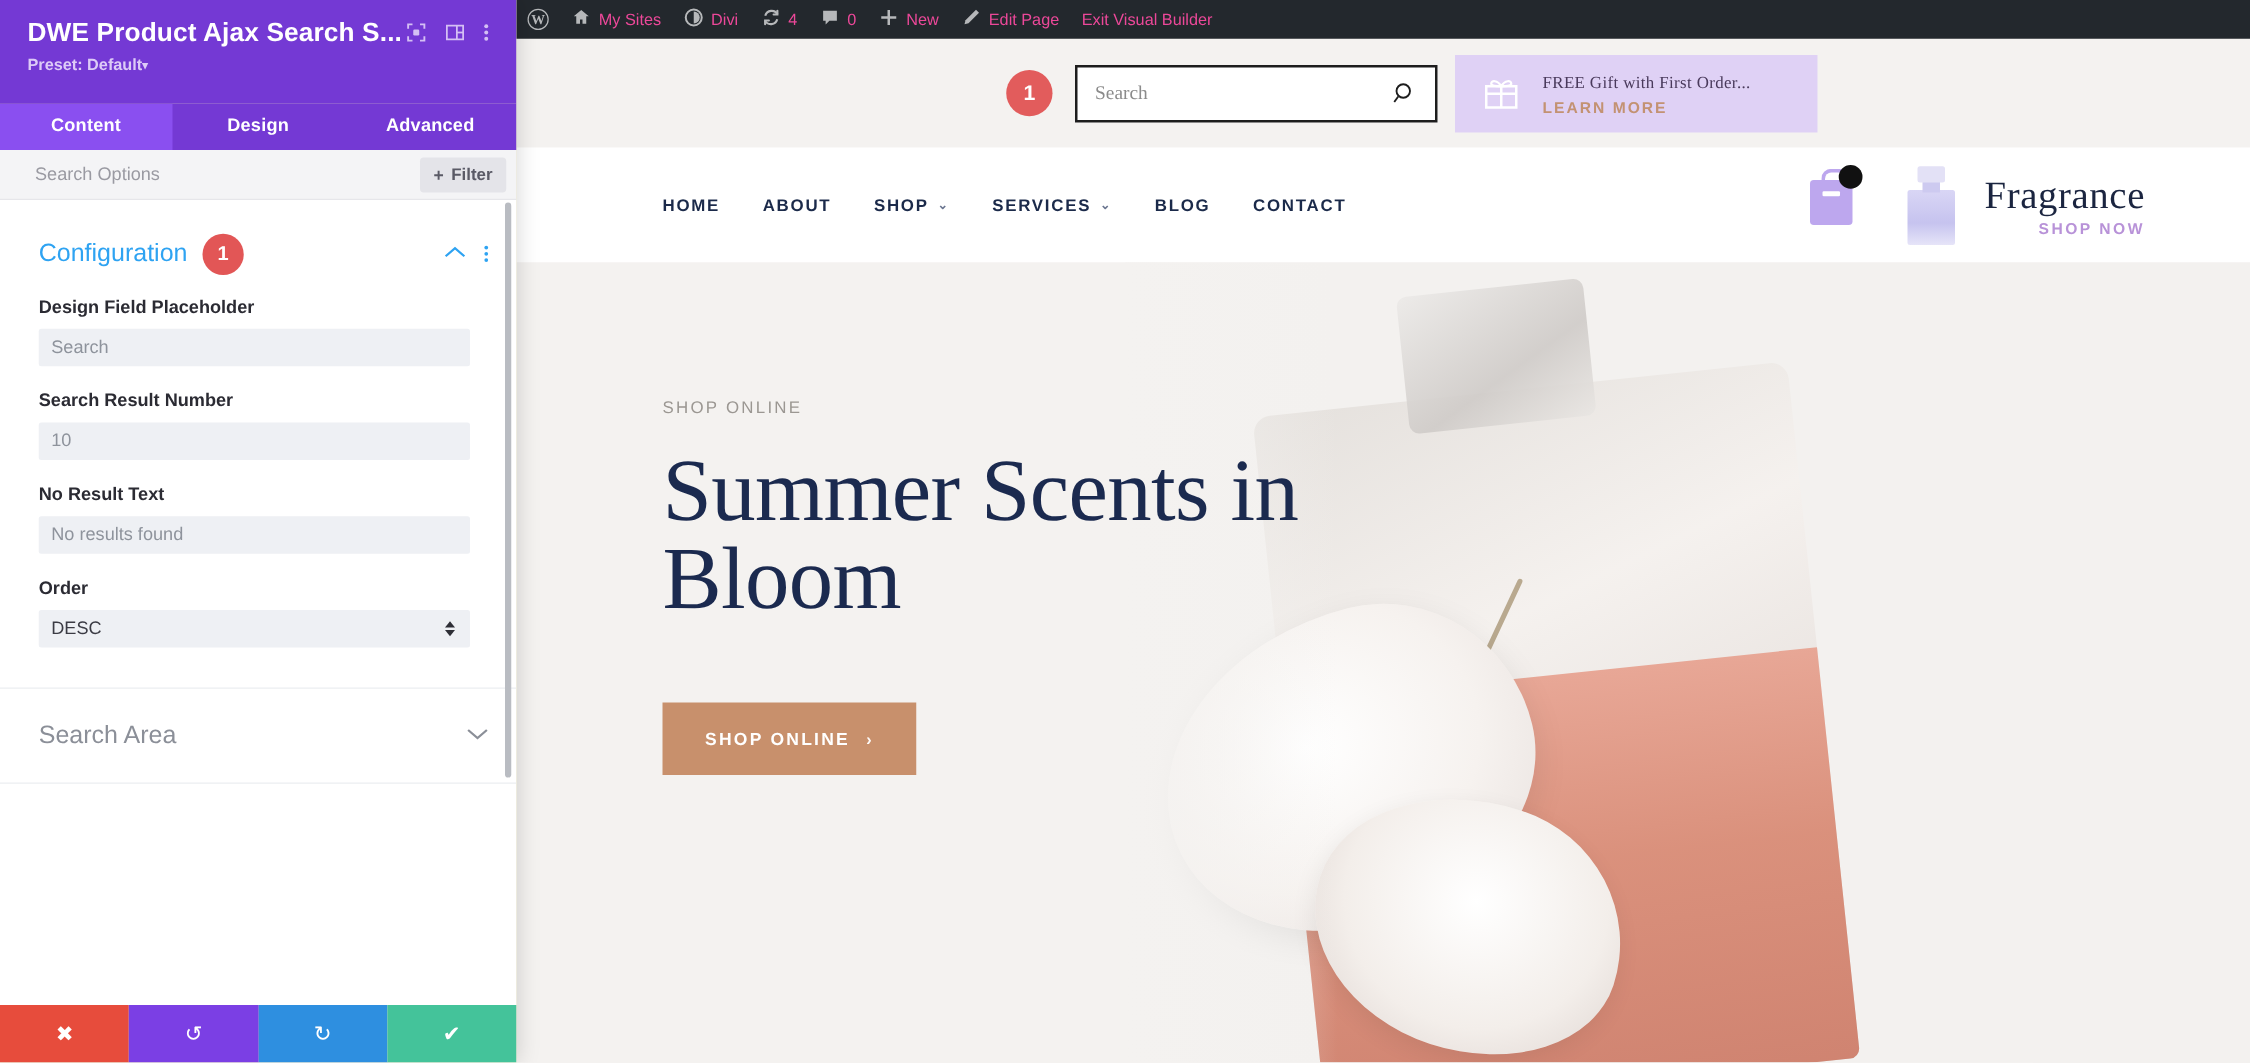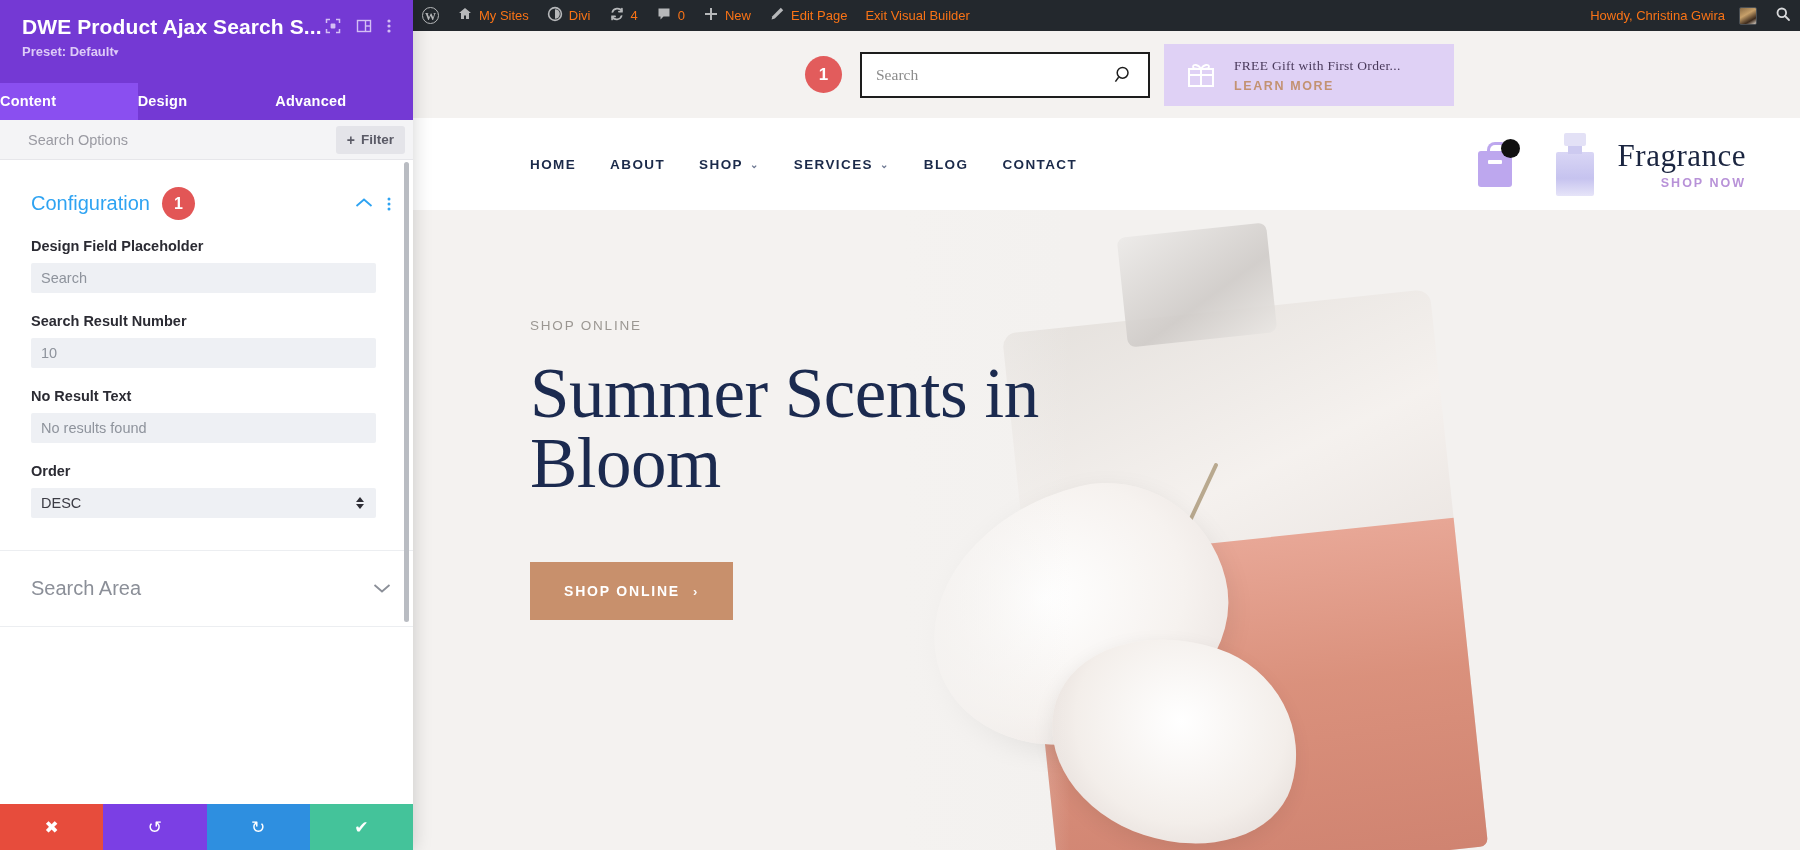--- a/index.html
+++ b/index.html
@@ -35,21 +35,21 @@
   }
   .sp-header-icons { display: flex; align-items: center; gap: 15px; padding-top: 4px; }
   .sp-hicon { color: #e2d4f7; opacity: .92; cursor: pointer; display:flex; align-items:center;}
   .sp-preset {
     color: #ddcbf7; font-size: 13px; font-weight: 700; margin-top: 4px; cursor: pointer;
   }
   .sp-preset .caret { font-size: 9px; position: relative; top: -1px; }
 
   .sp-tabs { display: flex; background: #7439d4; height: 37px; }
   .sp-tab {
-    flex: 1; text-align: left; color: #fff; font-size: 14.5px; font-weight: 700;
+    flex: 1; text-align: center; color: #fff; font-size: 14.5px; font-weight: 700;
     line-height: 37px; cursor: pointer; letter-spacing: .2px;
   }
   .sp-tab.active { background: #8a4ff0; }
 
   .sp-searchrow {
     height: 40px; background: #f4f4f6; border-bottom: 1px solid #e6e6ea;
     display: flex; align-items: center; padding: 0 8px 0 28px; gap: 8px;
   }
   .sp-searchrow input {
     flex: 1; border: 0; background: transparent; outline: none;
@@ -128,21 +128,21 @@
   
   .wp-adminbar {
     position: absolute; left: 413px; top: 0; right: 0; height: 31px;
     background: #23282d; display: flex; align-items: center;
     color: #c3c4c7; font-size: 13px; z-index: 30;
   }
   .ab-item {
     display: flex; align-items: center; gap: 6px; height: 31px;
     padding: 0 9px; cursor: pointer; white-space: nowrap;
   }
-  .ab-item .lbl { color: #f97316; }
+  .ab-item .lbl { color: #ec4899; }
   .ab-right { margin-left: auto; display: flex; align-items: center; }
   .ab-avatar {
     width: 18px; height: 18px; border-radius: 2px; margin-left: 8px;
     background: linear-gradient(150deg,#8a6b44 0%, #c7a06a 40%, #3c2a1c 75%, #d8cfc4 100%);
     border: 1px solid #4a4f54;
   }
   .wp-logo-c {
     width: 17px; height: 17px; border: 1.7px solid #b6b8ba; border-radius: 50%;
     position: relative; display:flex; align-items:center; justify-content:center;
     font-size: 11px; color: #b6b8ba; font-family: "Liberation Serif", serif; font-weight:700;
@@ -192,21 +192,21 @@
     padding: 0 0 0 0; position: relative;
   }
   .nav-links { display: flex; align-items: center; gap: 34px; margin-left: 117px; }
   .nav-link {
     font-size: 13.5px; letter-spacing: 1.4px; color: #1b2a4a; font-weight: 700;
     cursor: pointer; display: flex; align-items: center; gap: 7px;
   }
   .nav-caret { font-size: 10px; color: #6a7590; }
 
   .nav-right {
-    margin-left: auto; display: flex; align-items: center; gap: 28px; padding-right: 54px;
+    margin-left: auto; display: flex; align-items: flex-start; gap: 28px; padding-right: 84px;
   }
   .cart-wrap { position: relative; width: 46px; height: 50px; }
   .cart-bag {
     position: absolute; left: 4px; bottom: 2px; width: 34px; height: 36px;
     background: #bda7ee; border-radius: 3px;
   }
   .cart-bag:before {
     content: ""; position: absolute; left: 9px; top: -9px; width: 16px; height: 13px;
     border: 3px solid #bda7ee; border-bottom: 0; border-radius: 8px 8px 0 0;
   }
@@ -467,34 +467,20 @@
         <svg width="16" height="16" viewBox="0 0 16 16">
             <path d="M11.8 1.8l2.4 2.4-8.4 8.4-3.2.8.8-3.2z" fill="#b6b8ba"></path>
           </svg>
       </span>
       <span class="lbl">Edit Page</span>
     </div>
     <div class="ab-item">
       <span class="lbl">Exit Visual Builder</span>
     </div>
 
-    <div class="ab-right">
-      <div class="ab-item">
-        <span class="lbl">Howdy, Christina Gwira</span>
-        <span class="ab-avatar"></span>
-      </div>
-      <div class="ab-item">
-        <span>
-          <svg width="16" height="16" viewBox="0 0 16 16" fill="none" stroke="#d8d9db" stroke-width="1.8">
-            <circle cx="6.8" cy="6.8" r="4.3"></circle>
-              <line x1="10" y1="10" x2="14" y2="14" stroke-linecap="round"></line>
-          </svg>
-        </span>
-      </div>
-    </div>
   </div>
 
   <div class="settings-panel">
 
     <div class="sp-header">
       <div class="sp-title-row">
         <div class="sp-title">DWE Product Ajax Search S...</div>
         <div class="sp-header-icons">
           <span class="sp-hicon">
             <svg width="16" height="16" viewBox="0 0 16 16" fill="none" stroke="#ddcbf7" stroke-width="1.5">

